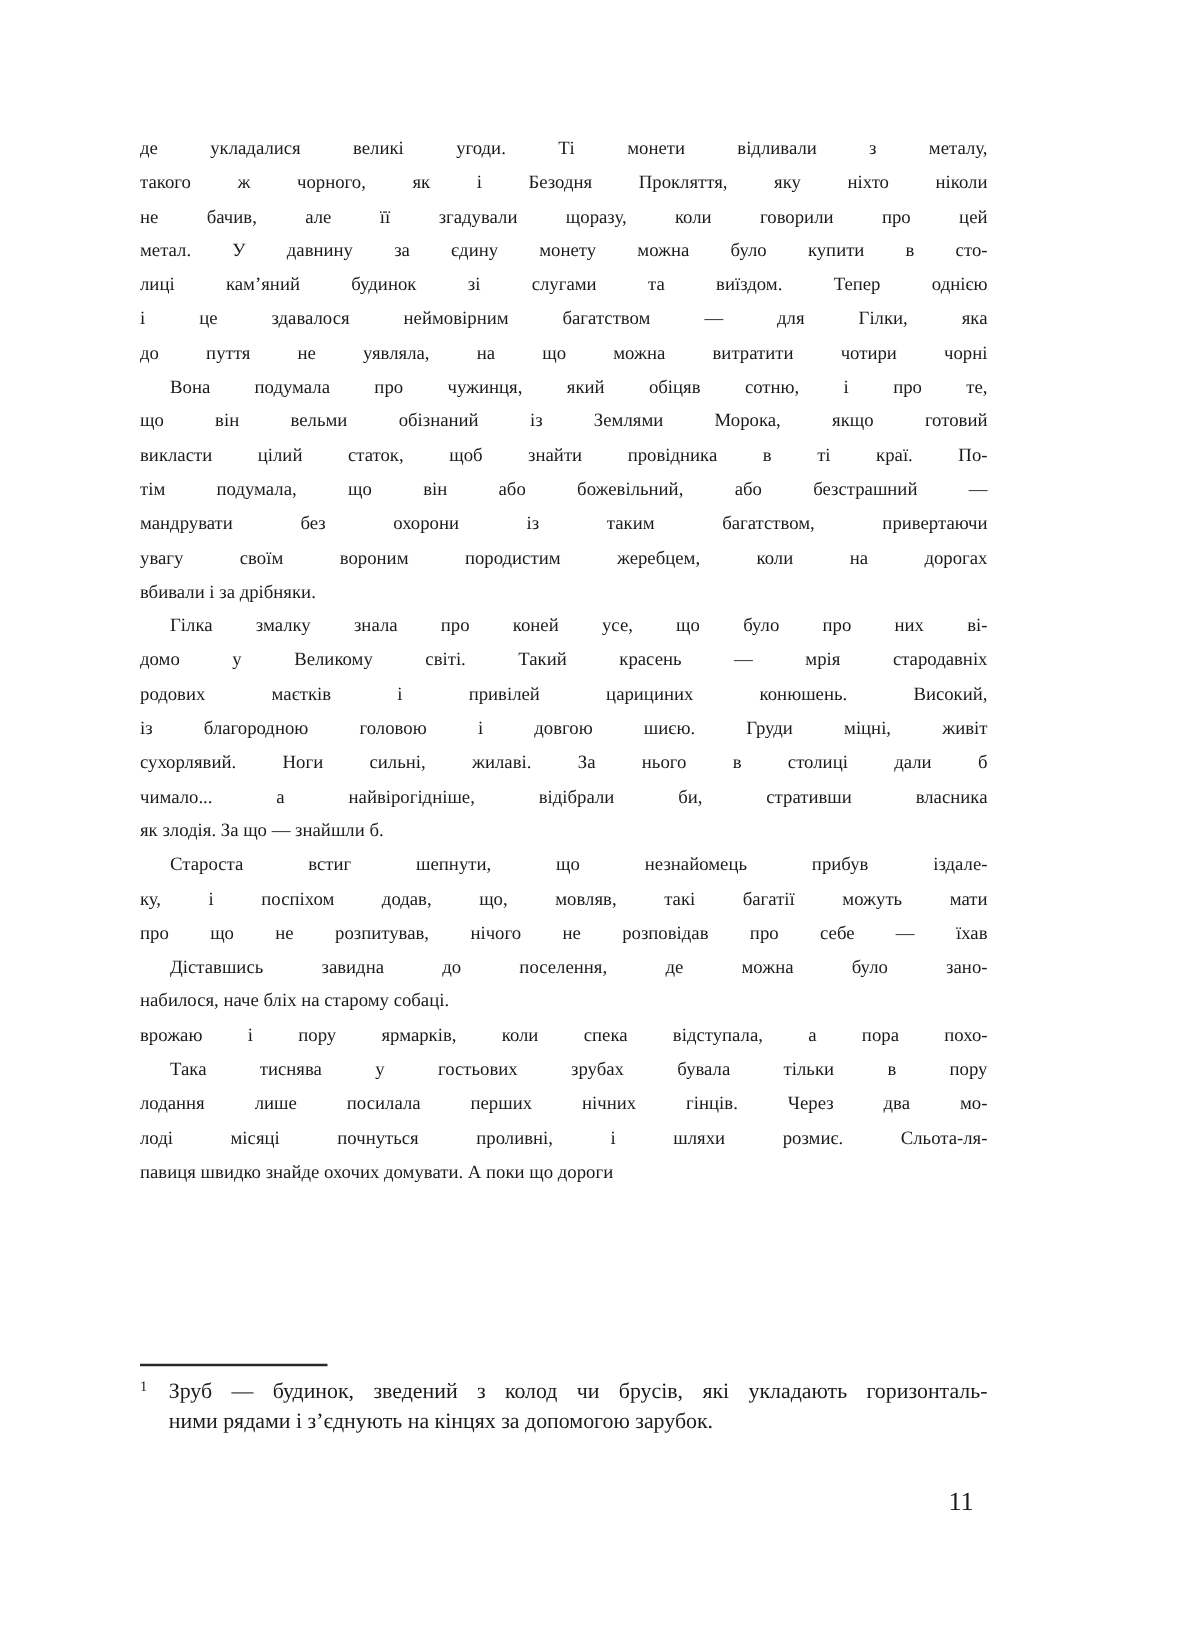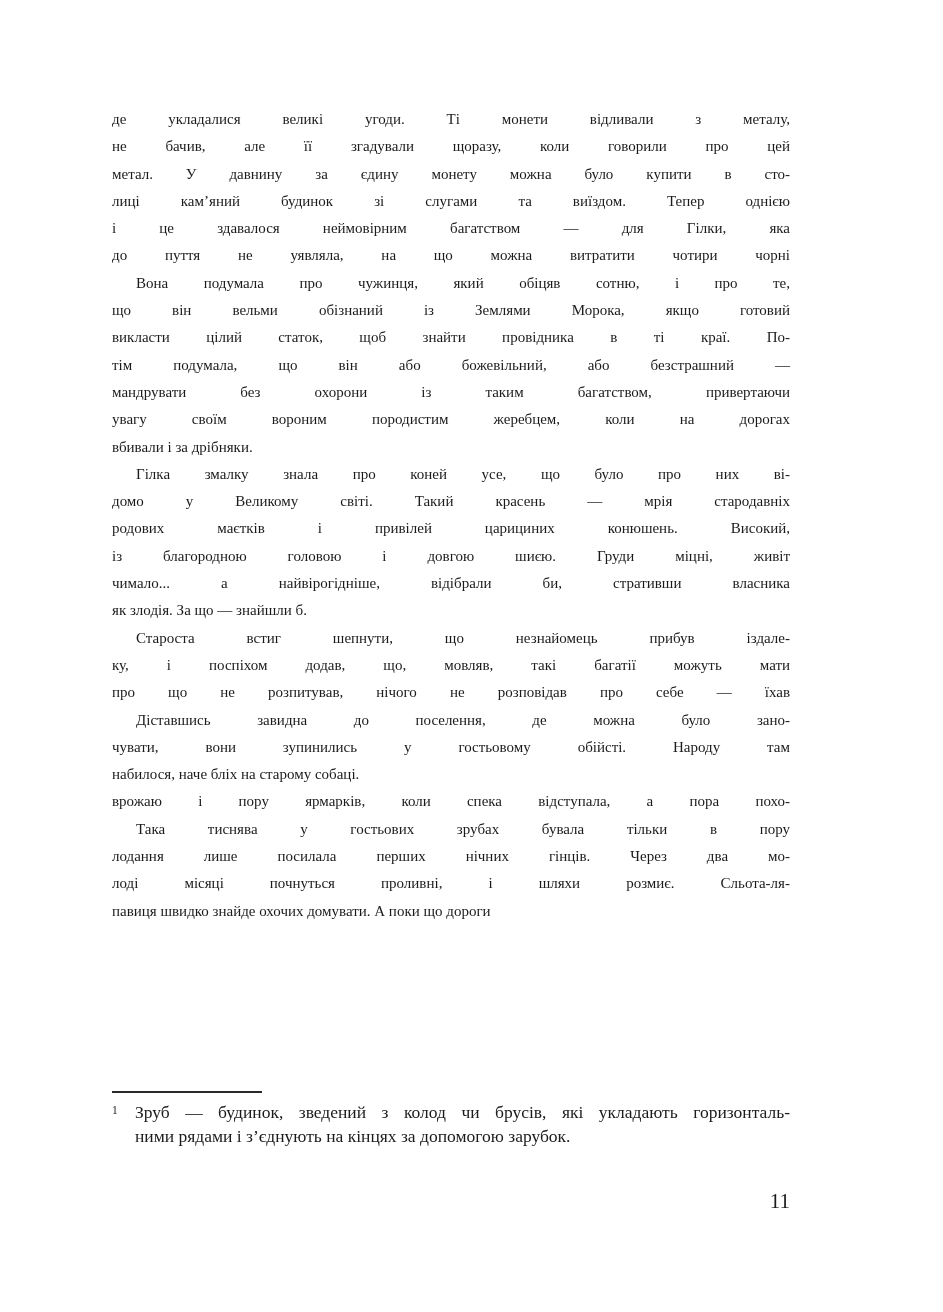--- a/index.html
+++ b/index.html
@@ -58,68 +58,69 @@
     top: -2px;
   }
   .footnote-lines { flex: 1 1 auto; font-family: Liberation Serif, serif; }
   .fn-line {
     text-align: justify;
     text-align-last: justify;
   }
   .fn-line.last { text-align-last: left; }
   .page-number {
     position: absolute;
-    left: 112px;
+    left: 101px;
     top: 1189px;
     width: 678px;
     text-align: right;
     font-size: 21px;
     line-height: 24px;
     color: #1b1b1b;
   }
 </style>
 </head>
 <body>
 
 <div class="page">
 
   <div class="body-text">
       <div class="paragraph">
         <div class="line">де укладалися великі угоди. Ті монети відливали з металу,</div>
+        <div class="line">такого ж чорного, як і Безодня Прокляття, яку ніхто ніколи</div>
         <div class="line">не бачив, але її згадували щоразу, коли говорили про цей</div>
         <div class="line">метал. У давнину за єдину монету можна було купити в сто-</div>
         <div class="line">лиці кам’яний будинок зі слугами та виїздом. Тепер однією</div>
         <div class="line">і це здавалося неймовірним багатством — для Гілки, яка</div>
         <div class="line">до пуття не уявляла, на що можна витратити чотири чорні</div>
       </div>
       <div class="paragraph">
         <div class="line indent">Вона подумала про чужинця, який обіцяв сотню, і про те,</div>
         <div class="line">що він вельми обізнаний із Землями Морока, якщо готовий</div>
         <div class="line">викласти цілий статок, щоб знайти провідника в ті краї. По-</div>
         <div class="line">тім подумала, що він або божевільний, або безстрашний —</div>
         <div class="line">мандрувати без охорони із таким багатством, привертаючи</div>
         <div class="line">увагу своїм вороним породистим жеребцем, коли на дорогах</div>
         <div class="line last">вбивали і за дрібняки.</div>
       </div>
       <div class="paragraph">
         <div class="line indent">Гілка змалку знала про коней усе, що було про них ві-</div>
         <div class="line">домо у Великому світі. Такий красень — мрія стародавніх</div>
         <div class="line">родових маєтків і привілей царициних конюшень. Високий,</div>
         <div class="line">із благородною головою і довгою шиєю. Груди міцні, живіт</div>
+        <div class="line">сухорлявий. Ноги сильні, жилаві. За нього в столиці дали б</div>
         <div class="line">чимало... а найвірогідніше, відібрали би, стративши власника</div>
         <div class="line last">як злодія. За що — знайшли б.</div>
       </div>
       <div class="paragraph">
         <div class="line indent">Староста встиг шепнути, що незнайомець прибув іздале-</div>
         <div class="line">ку, і поспіхом додав, що, мовляв, такі багатії можуть мати</div>
         <div class="line">про що не розпитував, нічого не розповідав про себе — їхав</div>
       </div>
       <div class="paragraph">
         <div class="line indent">Діставшись завидна до поселення, де можна було зано-</div>
-        <div class="line">чувати, вони зупинились у гостьовому обійсті. Народу там</div>
         <div class="line last">набилося, наче бліх на старому собаці.</div>
       </div>
       <div class="paragraph">
         <div class="line">врожаю і пору ярмарків, коли спека відступала, а пора похо-</div>
         <div class="line indent">Така тиснява у гостьових зрубах бувала тільки в пору</div>
         <div class="line">лодання лише посилала перших нічних гінців. Через два мо-</div>
         <div class="line">лоді місяці почнуться проливні, і шляхи розмиє. Сльота-ля-</div>
         <div class="line last">павиця швидко знайде охочих домувати. А поки що дороги</div>
       </div>
     </div>

